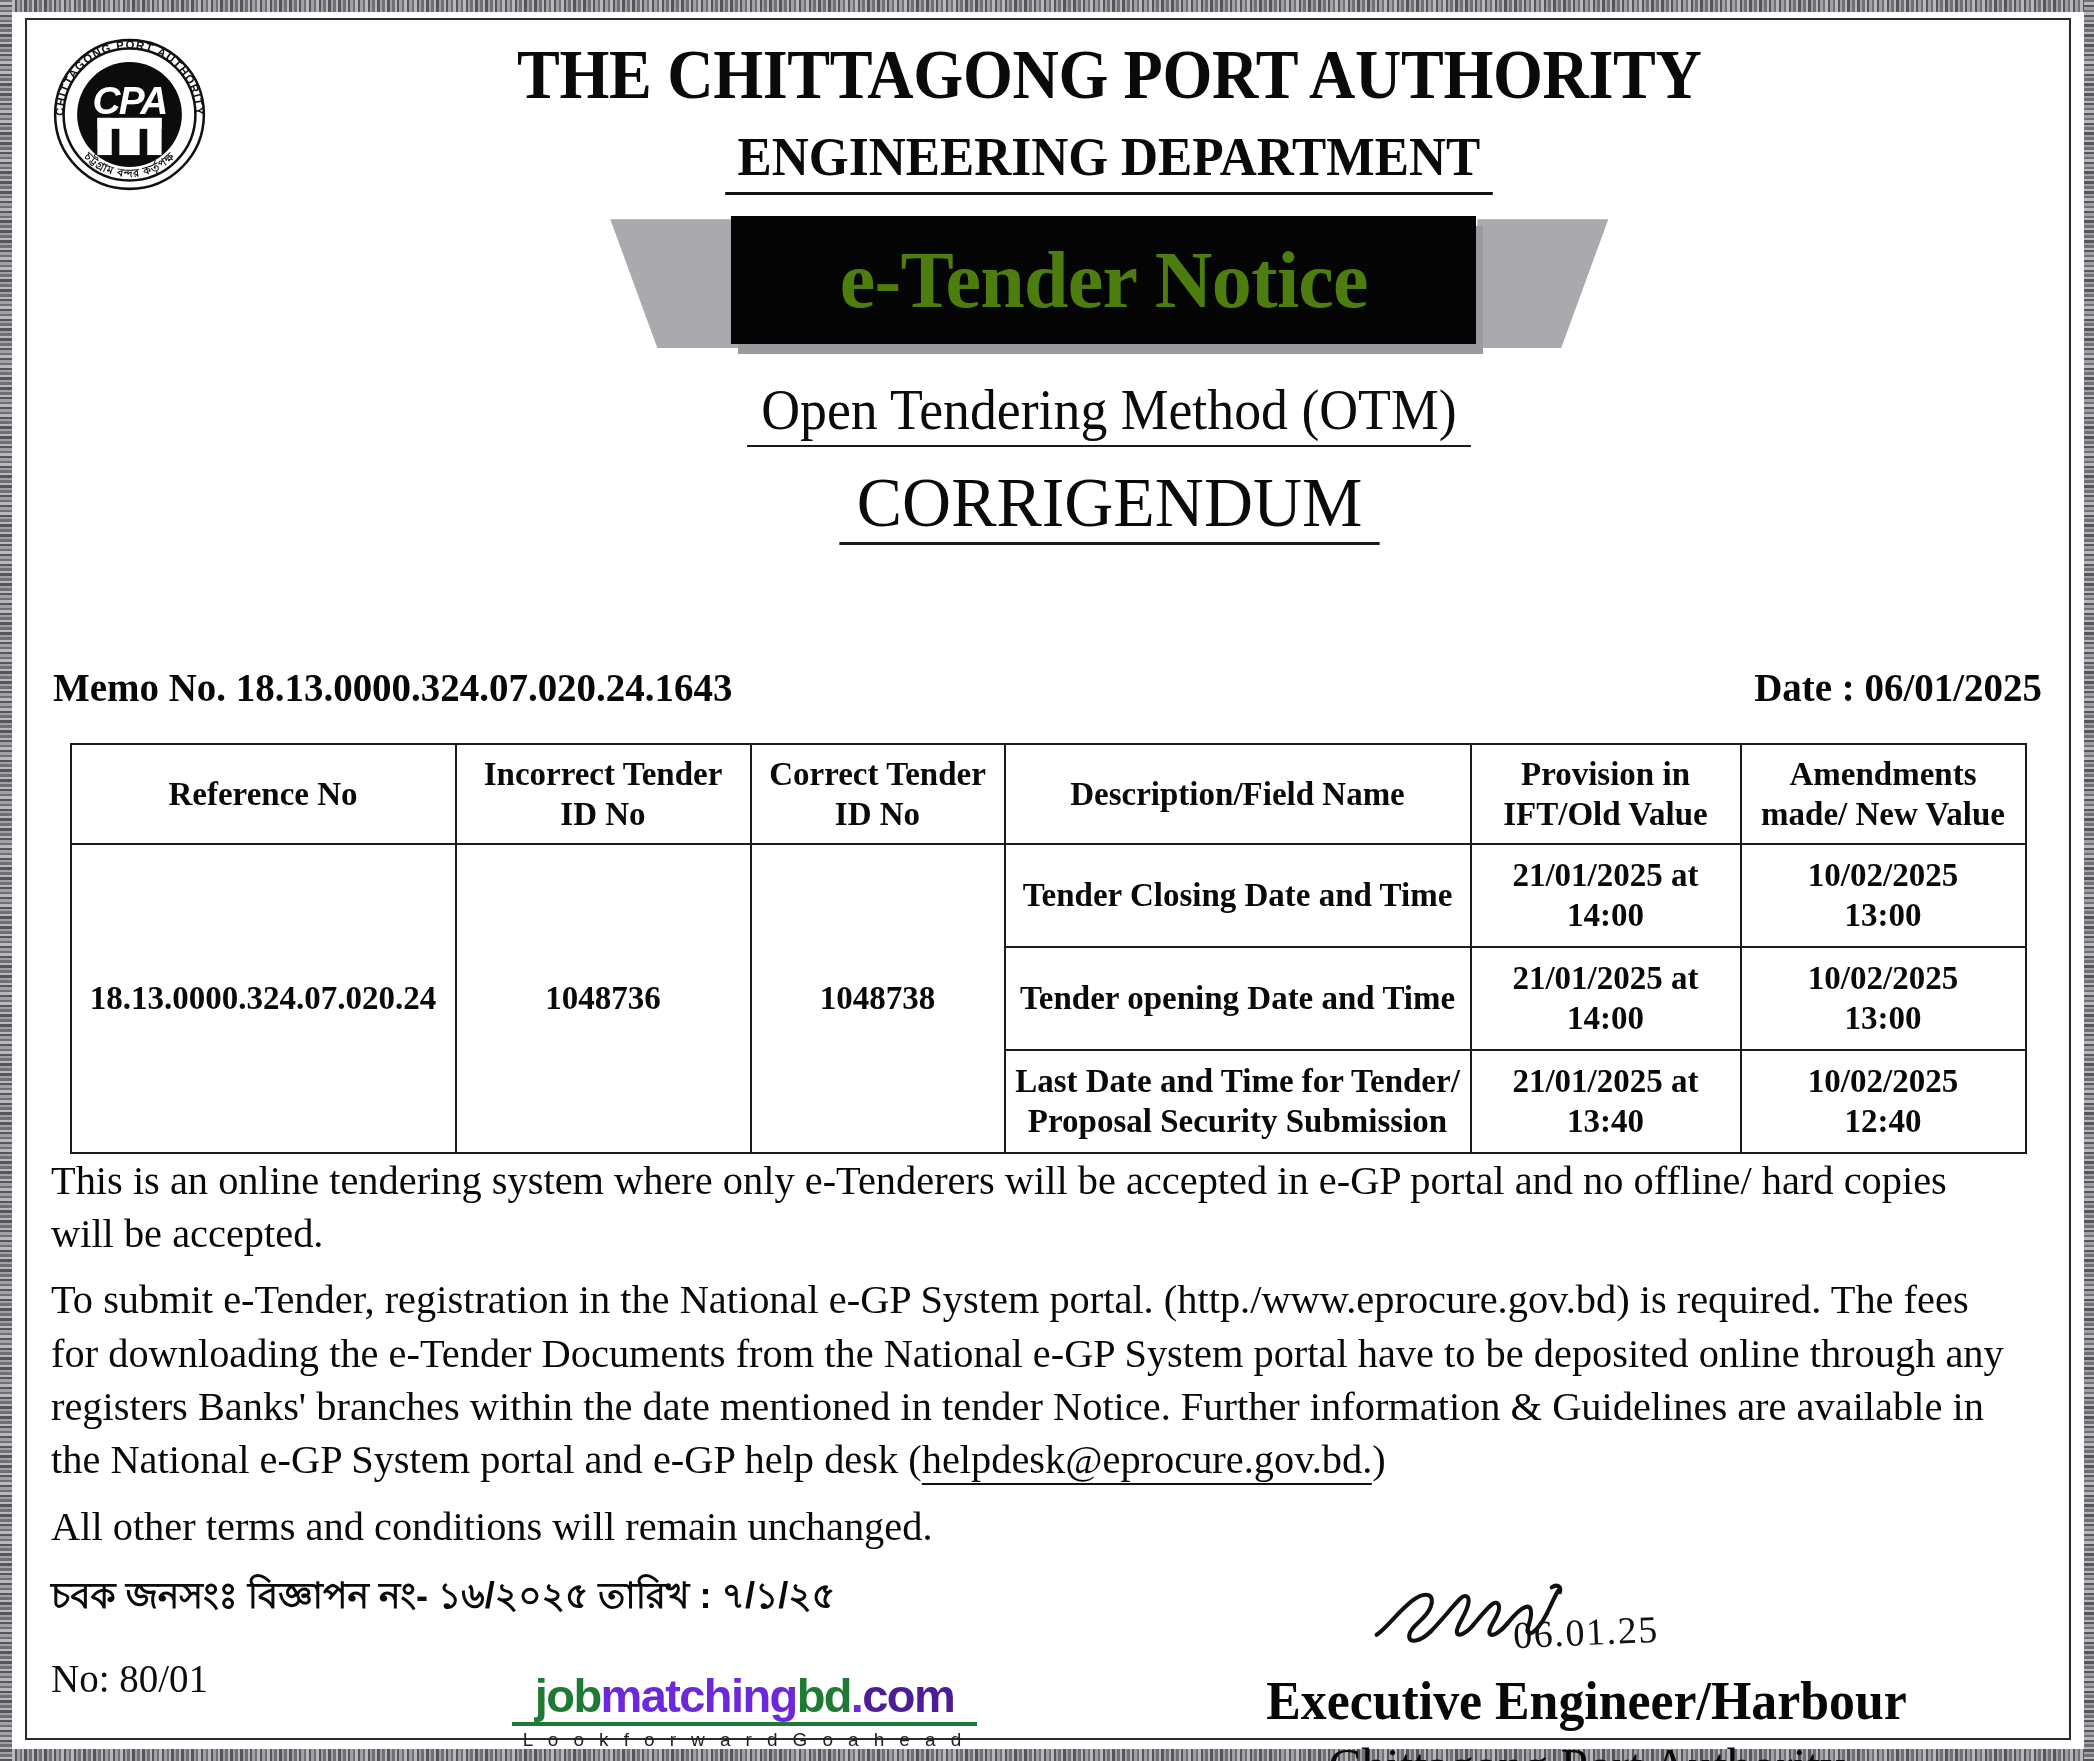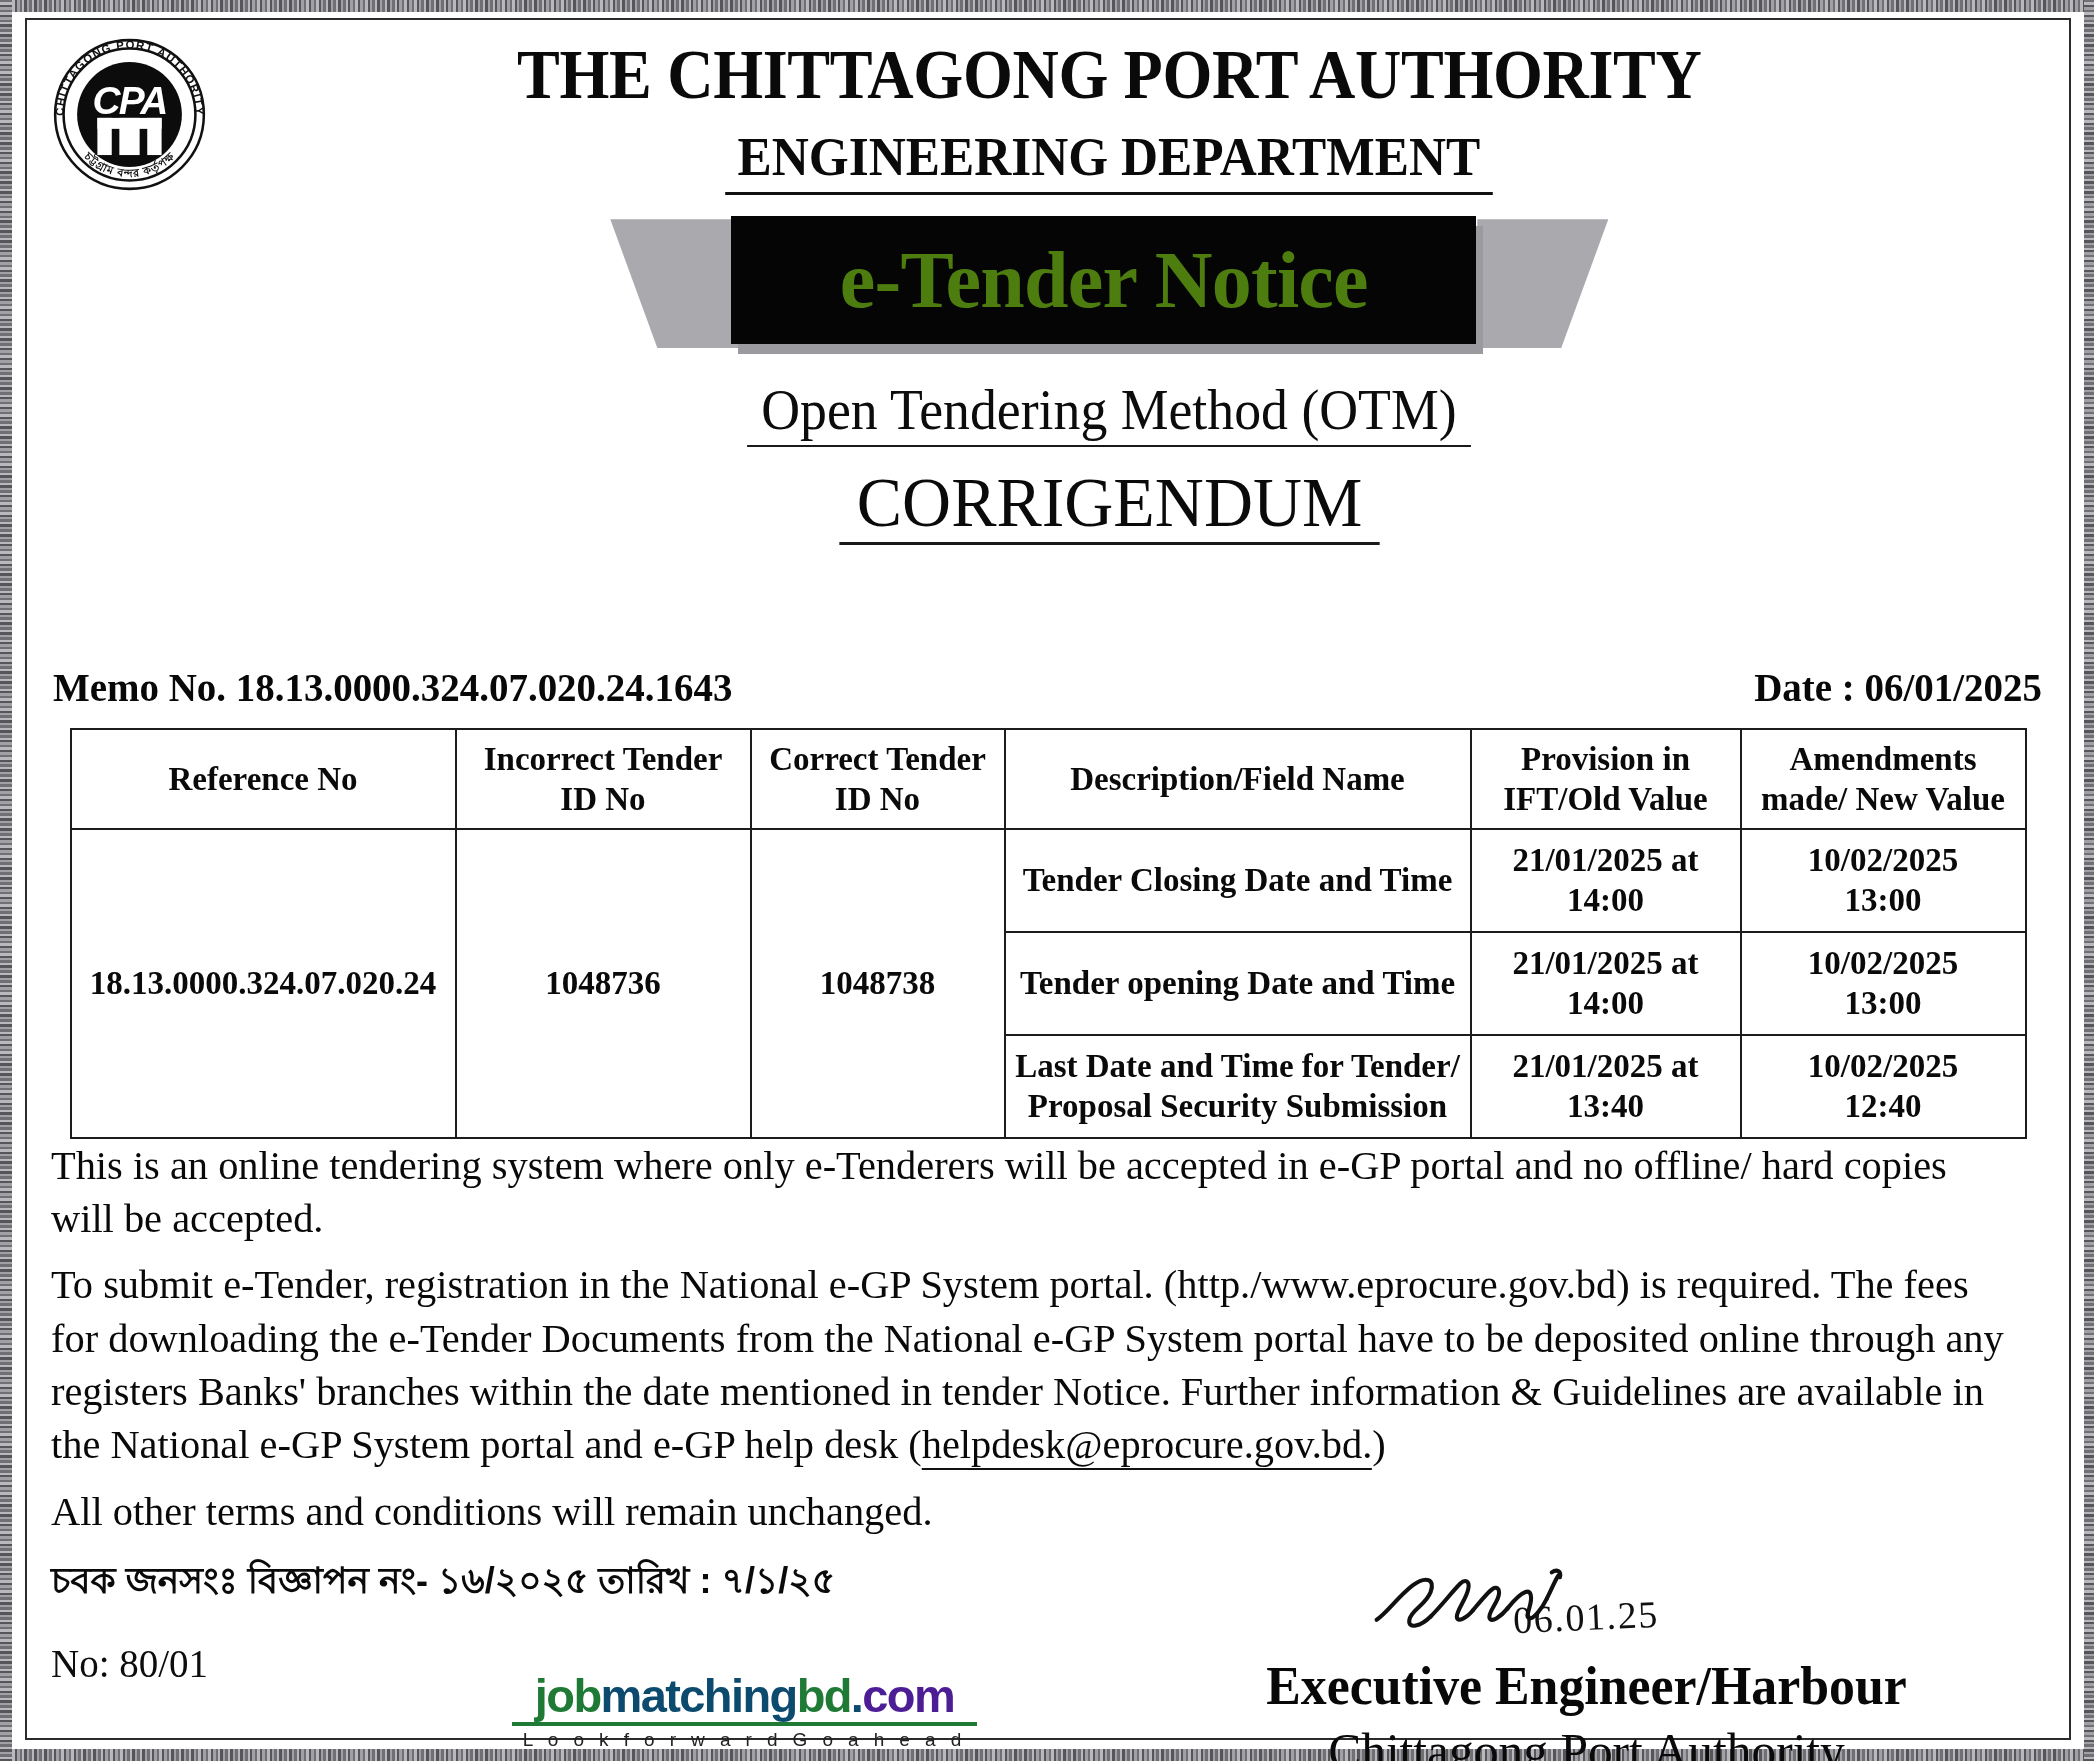--- a/index.html
+++ b/index.html
@@ -166,21 +166,21 @@
     color: #080808;
     transform: scaleX(0.95);
     transform-origin: left bottom;
     white-space: nowrap;
   }
   #memo-date { transform-origin: right bottom; }
 
   
   #corr-table {
     width: 1954px;
-    margin: 18px auto 0 auto;
+    margin: 33px auto 0 auto;
     border-collapse: collapse;
     table-layout: fixed;
     padding-left: 48px;
   }
   #corr-table td, #corr-table th {
     border: 2.5px solid #1c1c1c;
     text-align: center;
     vertical-align: middle;
     color: #0a0a0a;
     padding: 8.2px 6.5px;
@@ -295,21 +295,21 @@
   }
   #wm-word {
     font-family: "Liberation Sans", "DejaVu Sans", sans-serif;
     font-weight: 700;
     font-size: 47px;
     line-height: 1;
     letter-spacing: -1.6px;
     white-space: nowrap;
   }
   .wm-green  { color: #1f7a35; }
-  .wm-red    { color: #0c4a6e; margin-top: 8px; }
+  .wm-red    { color: #6d28d9; margin-top: 8px; }
   .wm-yellow { color: #4c1d95; }
   #wm-rule { height: 4.1px; background: #1f7a35; margin: 3.3px 4.9px 2.5px 4.9px; }
   #wm-tag {
     font-family: "Liberation Sans", "DejaVu Sans", sans-serif;
     font-size: 19px;
     letter-spacing: 4.9px;
     color: #222;
     white-space: nowrap;
   }
 </style>

